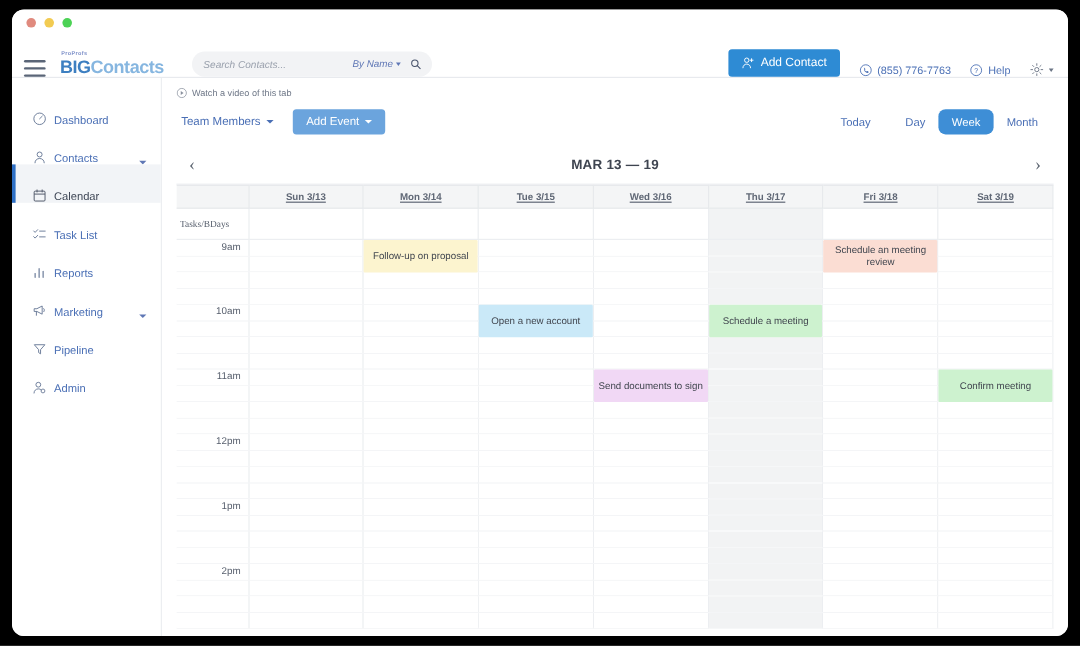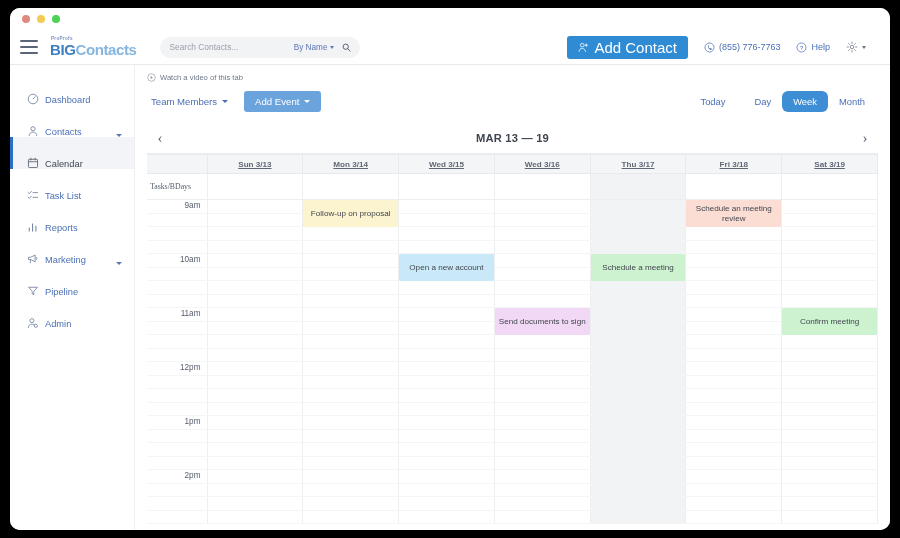--- a/index.html
+++ b/index.html
@@ -32,22 +32,22 @@
   .dot { width: 8px; height: 8px; border-radius: 50%; margin-right: 7px; }
   .dot.red { background: #e08a7e; }
   .dot.yellow { background: #f2cb52; }
   .dot.green { background: #4cd255; }
 
   
   #header {
     flex: 0 0 35px;
     border-bottom: 1px solid #e8eaee;
     display: flex;
-    align-items: center;
-    padding: 0 24px 0 10px;
+    align-items: flex-end;
+    padding: 0 12px 0 10px;
     background: #fff;
   }
   #hamburger {
     width: 18px; height: 14px;
     display: flex; flex-direction: column; justify-content: space-between;
     cursor: pointer; margin-right: 12px;
   }
   #hamburger span { display:block; height: 1.6px; background: #5a6577; border-radius: 1px; }
   #logo { display: flex; flex-direction: column; line-height: 1; cursor: pointer; }
   #logo .pp {
@@ -58,38 +58,39 @@
   #logo .bc .b1 { color: #3d7fc1; }
   #logo .bc .b2 { color: #86b6e0; }
 
   #searchbox {
     margin-left: 24px;
     width: 200px; height: 21px;
     background: #f2f3f5;
     border-radius: 11px;
     display: flex; align-items: center;
     padding: 0 9px;
+    font-style: italic;
   }
   #searchbox .sph { flex: 1; font-size: 8.4px; color: #9aa1ad; }
   #searchbox .byname { font-size: 8.2px; color: #5f77b5; white-space: nowrap; }
   .caret-s { display:inline-block; margin-left:3px; border-left:2.6px solid transparent;
              border-right:2.6px solid transparent; border-top:3.2px solid #5f77b5;
              vertical-align: middle; }
   #searchbox .sicon { margin-left: 8px; display:flex; }
 
   #hspacer { flex: 1; }
 
   #addcontact {
     background: #2e8bd4;
     color: #fff;
     height: 23px;
     border-radius: 3px;
     display: flex; align-items: center;
     padding: 0 11px;
-    font-size: 15px;
+    font-size: 10px;
     cursor: pointer;
     border: none;
     font-family: inherit;
     white-space: nowrap;
   }
   #addcontact .ico { margin-right: 5px; display:flex; }
   .hlink {
     display: flex; align-items: center;
     font-size: 9px; color: #4a6fb5; margin-left: 16px; cursor: pointer; white-space: nowrap;
   }
@@ -487,21 +488,21 @@
               <col>
               <col>
               <col>
               <col>
           </colgroup>
           <thead>
             <tr>
               <th class="timehead"></th>
               <th>Sun 3/13</th>
               <th>Mon 3/14</th>
-              <th>Wed 3/15</th>
+              <th>Tue 3/15</th>
               <th>Wed 3/16</th>
               <th class="today-col">Thu 3/17</th>
               <th>Fri 3/18</th>
               <th>Sat 3/19</th>
             </tr>
           </thead>
           <tbody id="calbody">
             <tr class="tasksrow">
               <td class="timecell">Tasks/BDays</td>
               <td></td>

